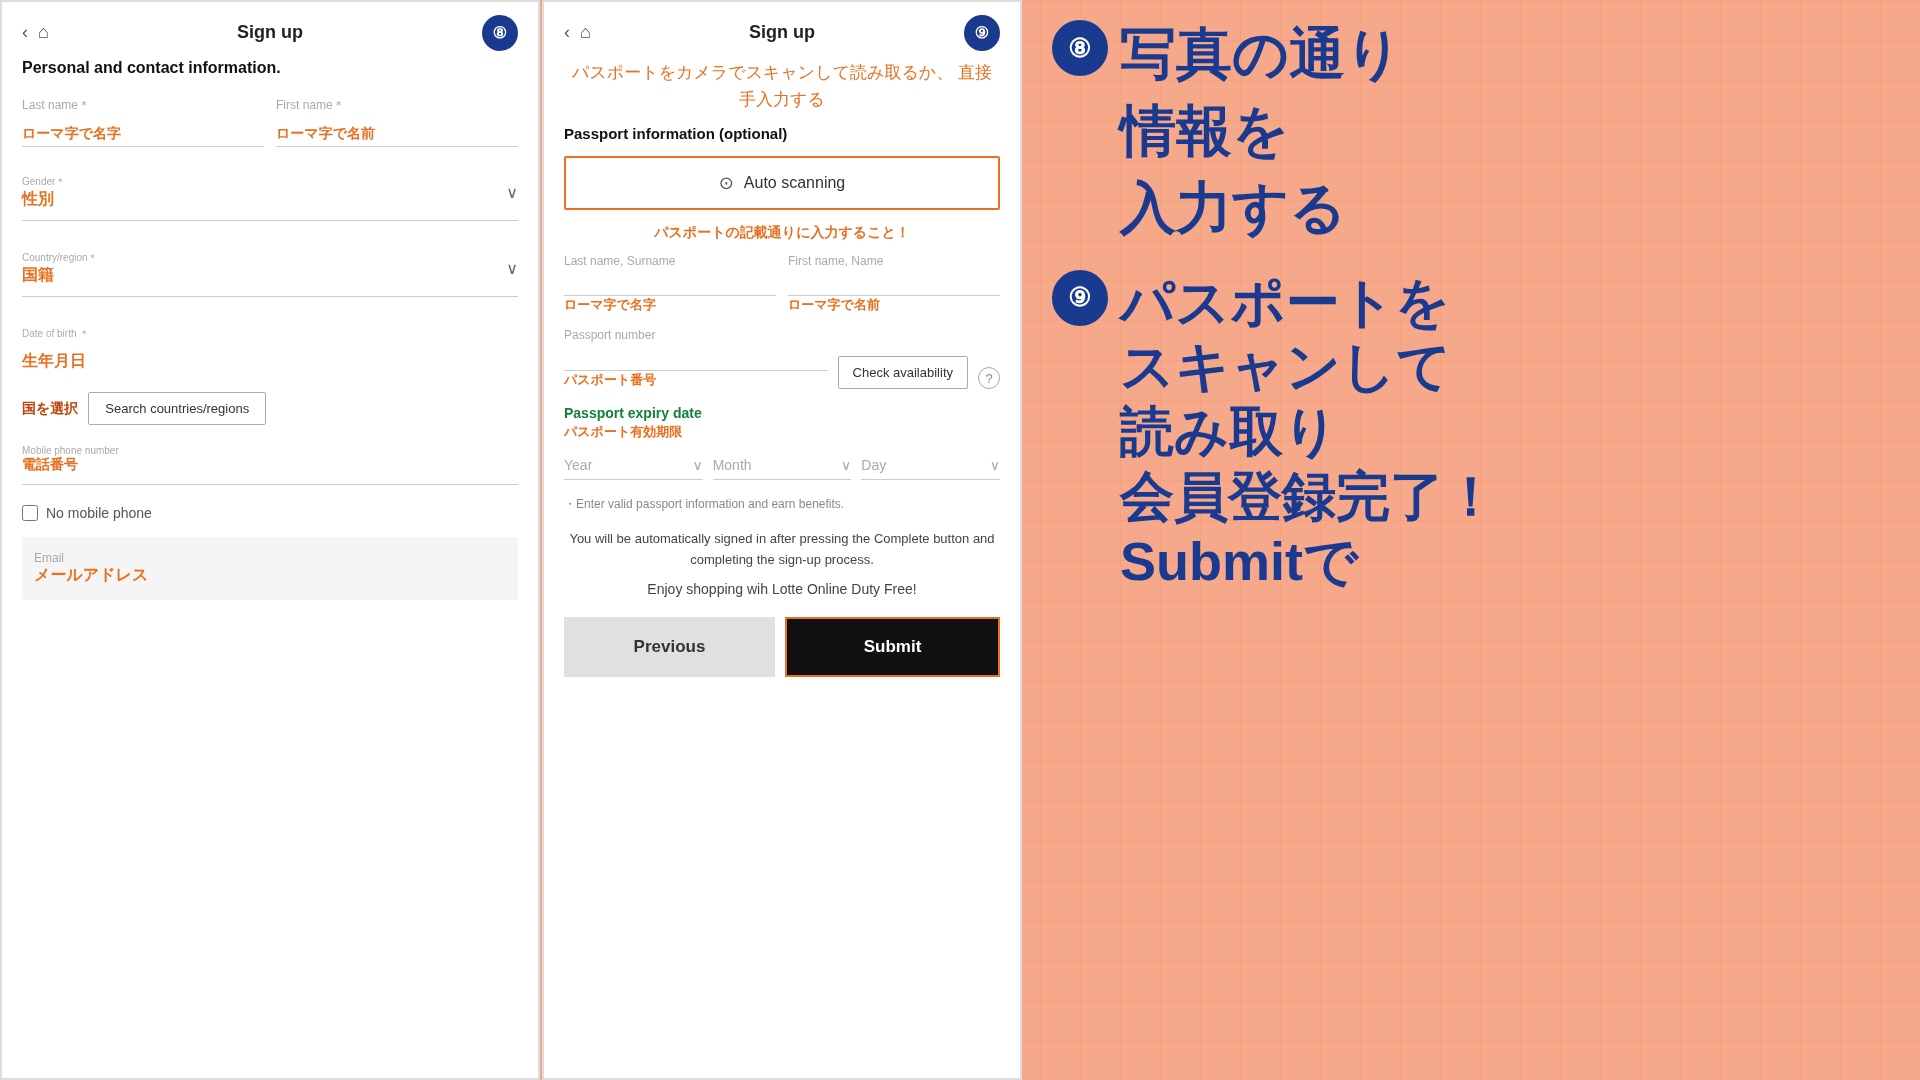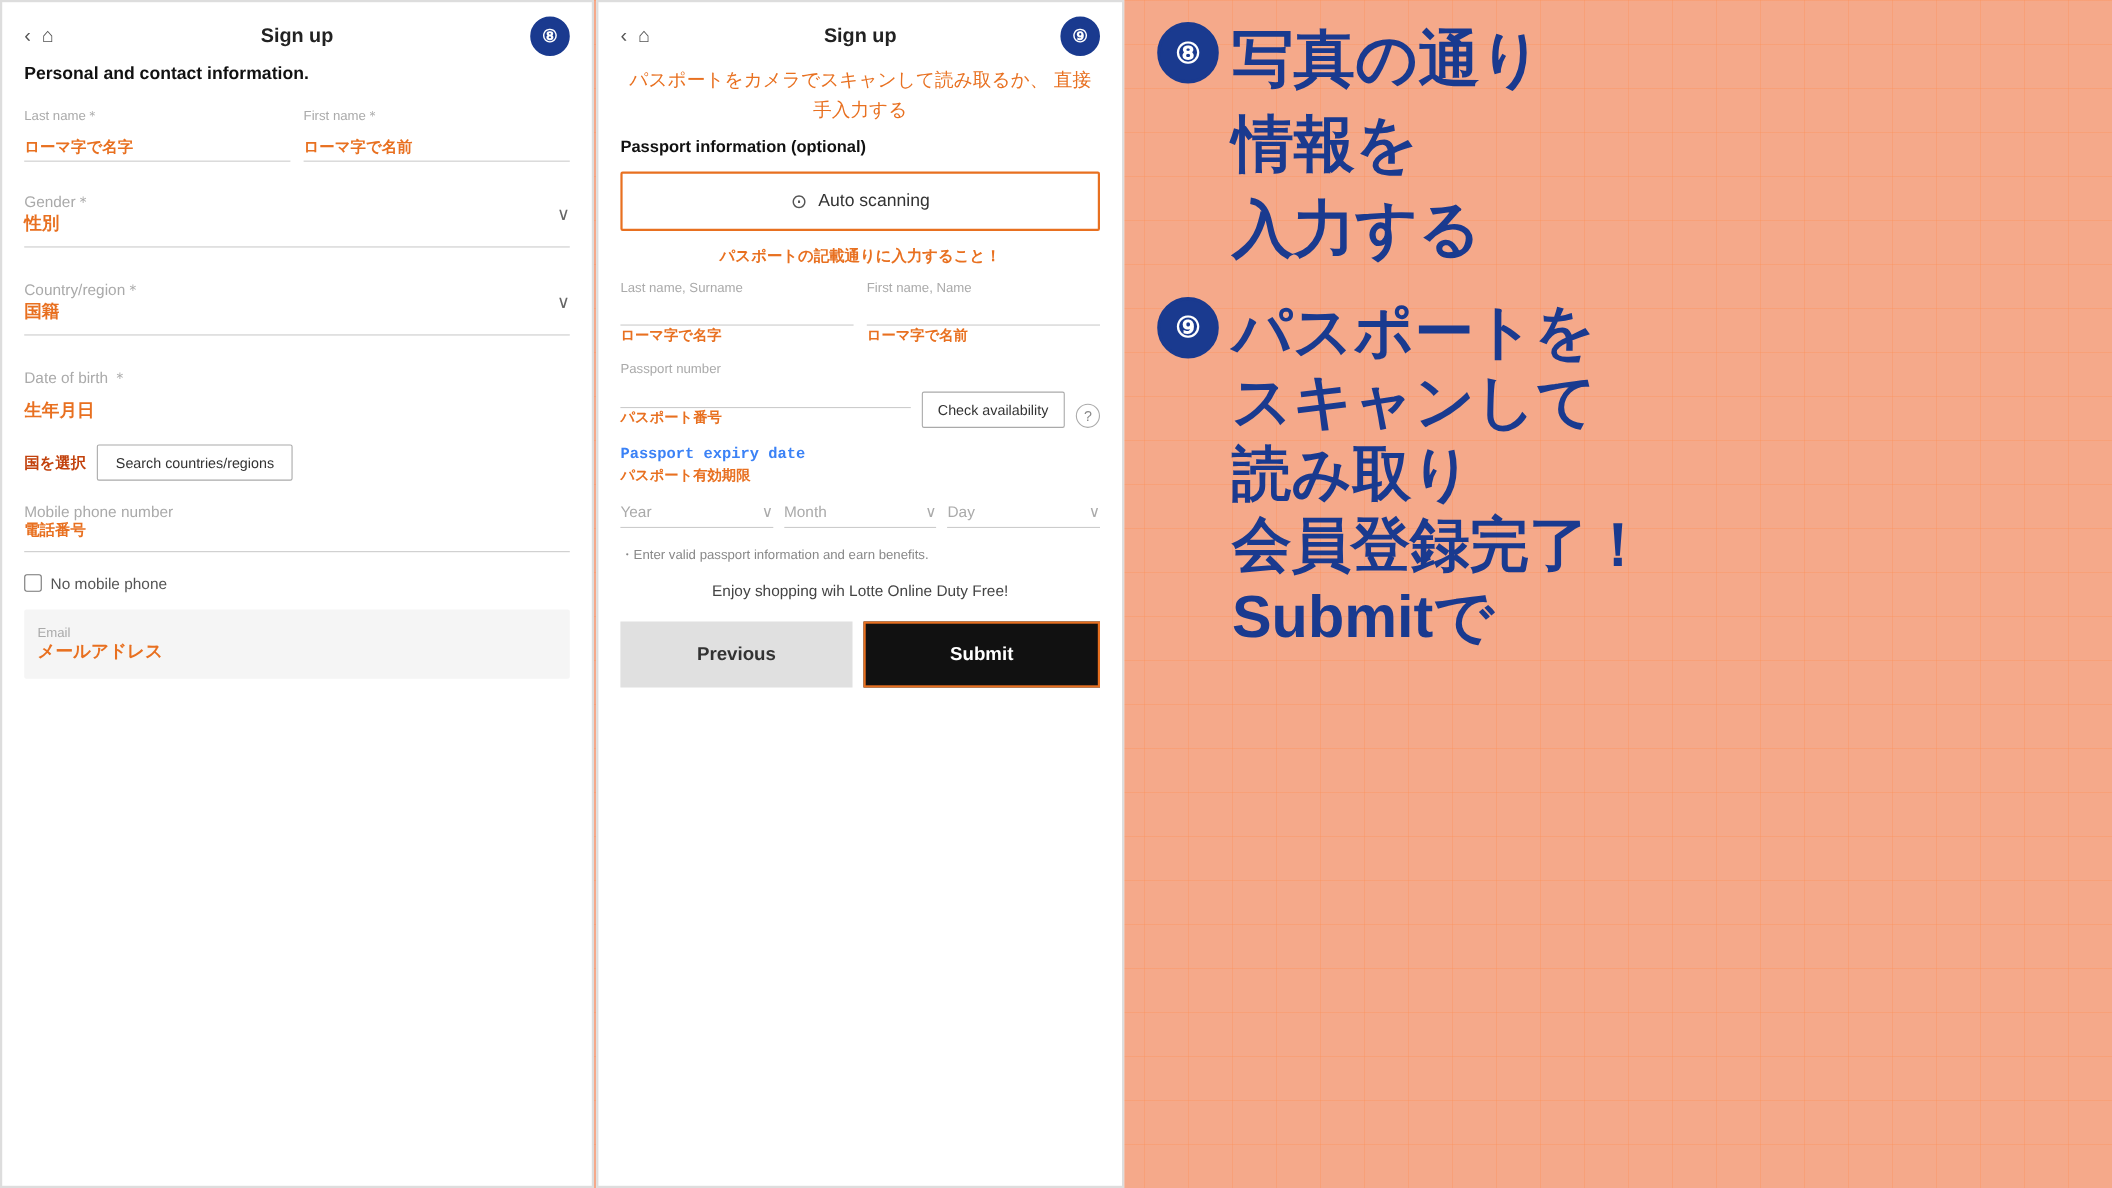--- a/index.html
+++ b/index.html
@@ -135,21 +135,21 @@
     .select-field {
       display: flex;
       align-items: center;
       justify-content: space-between;
       border-bottom: 1px solid #ccc;
       padding: 10px 0;
       cursor: pointer;
     }
 
     .select-label {
-      font-size: 14px;
+      font-size: 10px;
       color: #aaa;
     }
 
     .select-hint {
       color: #e87020;
       font-size: 16px;
       font-weight: bold;
     }
 
     .chevron {
@@ -327,23 +327,22 @@
       align-items: center;
       justify-content: center;
       font-size: 13px;
       color: #888;
       cursor: pointer;
     }
 
     .expiry-label {
       font-size: 14px;
       font-weight: bold;
-      color: #3b82f6;
+      color: #15803d;
       margin-bottom: 2px;
-      font-family: Liberation Mono, monospace;
     }
 
     .expiry-hint {
       color: #e87020;
       font-size: 13px;
       font-weight: bold;
       margin-bottom: 10px;
     }
 
     .date-row {
@@ -602,20 +601,22 @@
       <span class="chevron">∨</span>
     </div>
     <div class="date-select">
       <span>Day</span>
       <span class="chevron">∨</span>
     </div>
   </div>
 
   <div class="earn-note">・Enter valid passport information and earn benefits.</div>
 
+  <div class="auto-signin-note">You will be automatically signed in after pressing the Complete
+button and completing the sign-up process.</div>
   <div class="enjoy-note">Enjoy shopping wih Lotte Online Duty Free!</div>
 
   <div class="bottom-buttons">
     <button class="prev-btn">Previous</button>
     <button class="submit-btn">Submit</button>
   </div>
 </div>
 
 <div class="right-panel">
   <div class="right-section-block">

